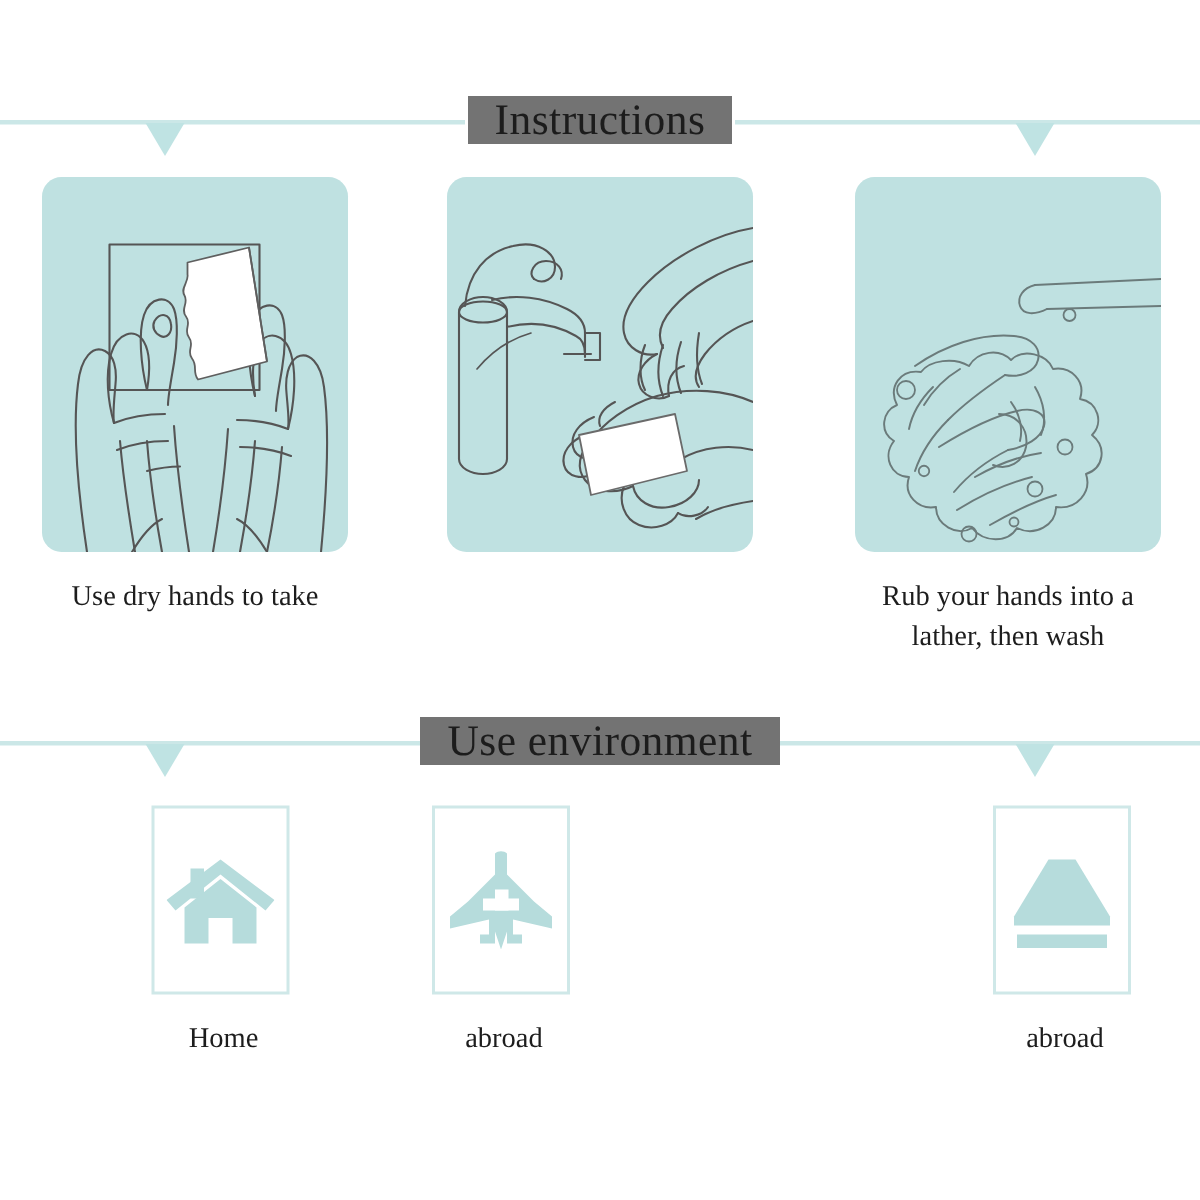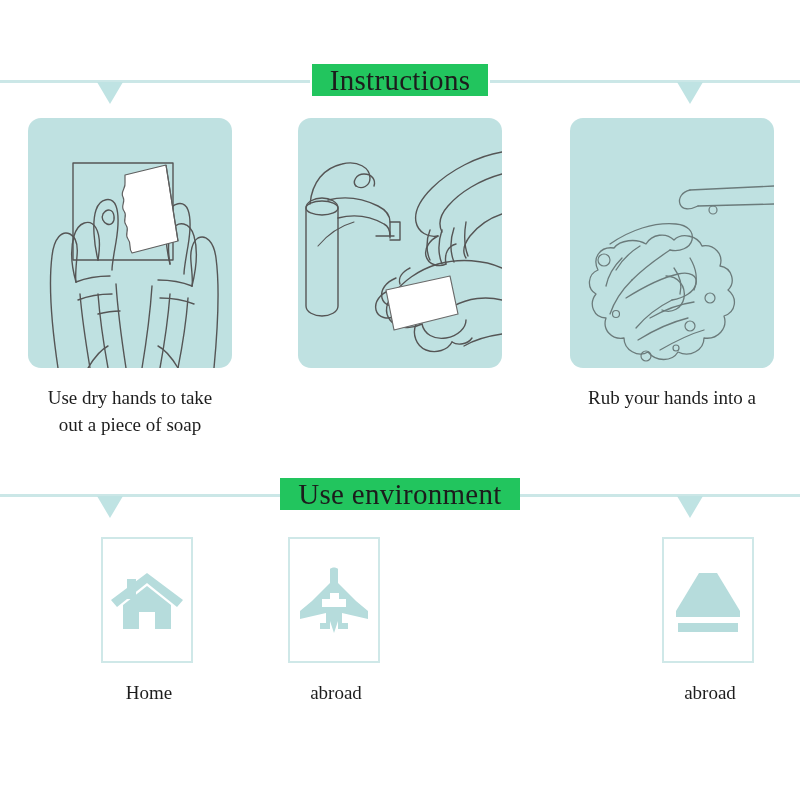--- a/index.html
+++ b/index.html
@@ -54,21 +54,21 @@
     width: 800px;
     top: 0;
     text-align: center;
     font-size: 29px;
     color: #1c1c1c;
     letter-spacing: .3px;
     line-height: 44px;
     background: transparent;
   }
   .section-title span {
-    background: #22c55e;
+    background: #737373;
     padding: 0 18px;
     margin-top: 36px;
   }
 
   #instructions-header { top: 58px; }
   #environment-header  { top: 472px; }
 
   
   .cards {
     position: absolute;
@@ -199,21 +199,20 @@
           </g>
 
           <path d="M97 57 L138 47 L150 123 L104 135 C100 130 104 126 100 121
                    C96 116 102 112 98 107 C94 102 100 98 96 93
                    C92 88 98 84 95 79 C92 74 98 70 97 65 Z" fill="#ffffff" stroke="#5f5f5f" stroke-width="1.2" stroke-linejoin="round"></path>
           <path d="M138 47 L150 123" fill="none" stroke="#5f5f5f" stroke-width="1.2"></path>
         </svg>
       </div>
       <div class="card-caption">
         <div>Use dry hands to take</div>
-        <div>out a piece of soap</div>
       </div>
     </div>
 
     <div class="card" id="card-2">
       <div class="card-img">
         <svg width="204" height="250" viewBox="0 0 204 250" xmlns="http://www.w3.org/2000/svg">
           <g fill="none" stroke="#555555" stroke-width="1.4" stroke-linecap="round" stroke-linejoin="round">
 
             <path d="M8 90 C8 84 16 80 24 80 C32 80 40 84 40 90 L40 188
                      C40 194 32 198 24 198 C16 198 8 194 8 188 Z"></path>
@@ -304,20 +303,21 @@
             <circle cx="140" cy="180" r="5"></circle>
             <circle cx="76" cy="238" r="5"></circle>
             <circle cx="143" cy="92" r="4"></circle>
             <circle cx="46" cy="196" r="3.5"></circle>
             <circle cx="106" cy="230" r="3"></circle>
           </g>
         </svg>
       </div>
       <div class="card-caption">
         <div>Rub your hands into a</div>
+        <div>lather, then wash</div>
       </div>
     </div>
   </div>
 
   <div class="section-header" id="environment-header">
     <div class="rule rule-left"></div>
     <div class="rule rule-right"></div>
     <div class="tri tri-left"></div>
     <div class="tri tri-right"></div>
     <div class="section-title">

